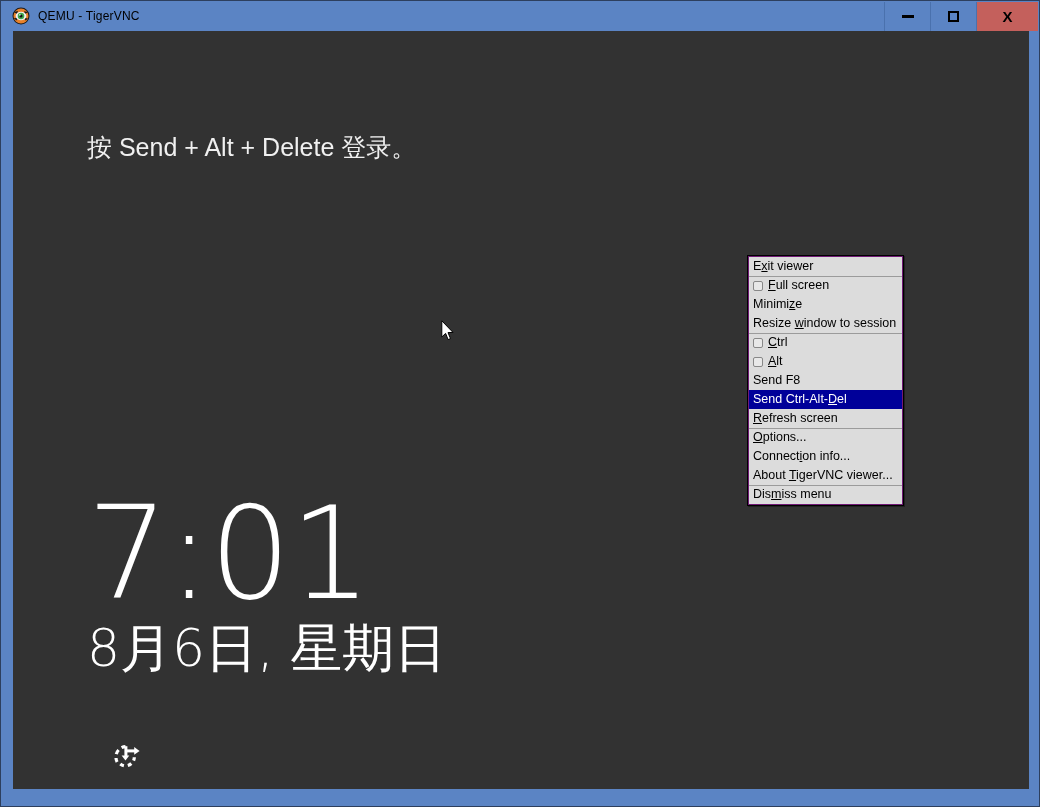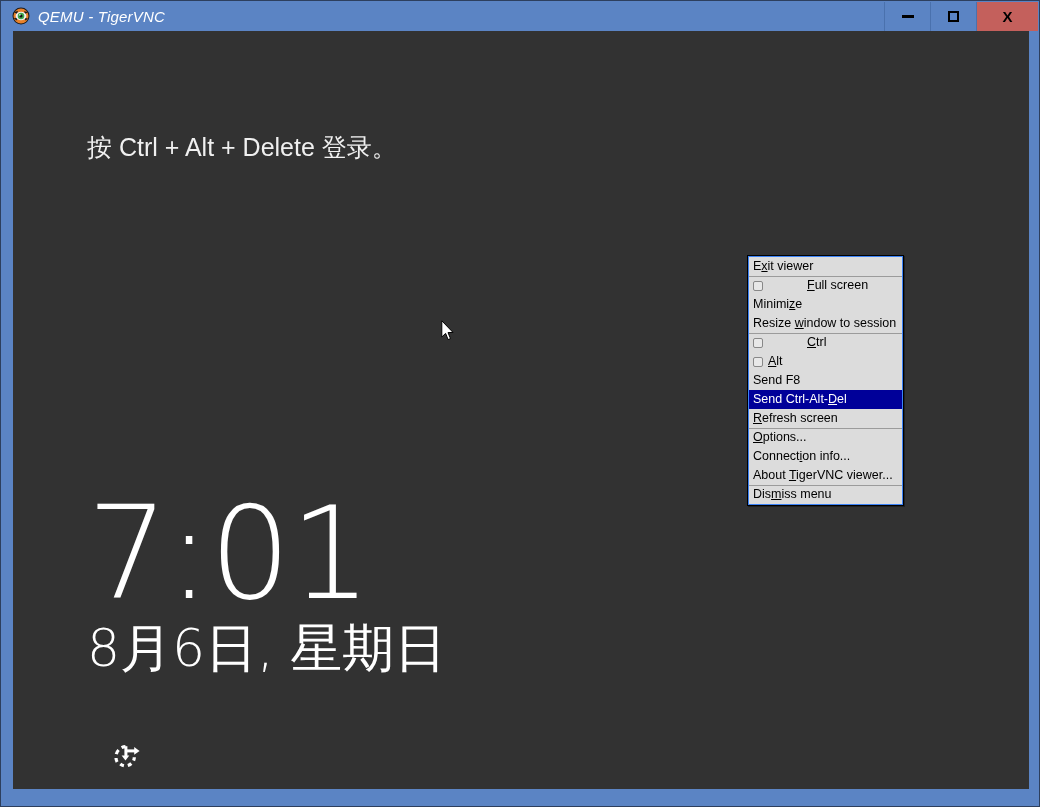--- a/index.html
+++ b/index.html
@@ -37,26 +37,25 @@
   }
   #app-icon {
     width: 18px;
     height: 18px;
     margin-left: 11px;
     margin-right: 8px;
     flex: 0 0 auto;
     position: relative;
   }
   #title-text {
-    font-size: 15px;
-    color: #ffffff;
+    font-size: 12px;
+    color: #000000;
     letter-spacing: 0.2px;
     white-space: nowrap;
     flex: 1 1 auto;
-    font-style: italic;
   }
   .win-btn {
     width: 46px;
     height: 29px;
     margin: 0;
     border: none;
     background: #5b84c4;
     display: flex;
     align-items: center;
     justify-content: center;
@@ -149,21 +148,21 @@
     height: 22px;
     pointer-events: none;
   }
 
   
   #viewer-menu {
     position: absolute;
     left: 746px;
     top: 254px;
     width: 157px;
-    background: #3b82f6;
+    background: #701a75;
     border: 1px solid #000000;
     box-shadow: 1px 1px 0 rgba(0,0,0,0.35);
     box-sizing: border-box;
     padding: 1px;
     font-size: 12.5px;
     color: #000000;
   }
   .menu-item {
     position: relative;
     height: 19px;
@@ -174,21 +173,20 @@
     cursor: default;
     background: #dcdcdc;
     display: flex;
     align-items: center;
     box-sizing: border-box;
     border-top: 1px solid transparent;
     border-bottom: 1px solid transparent;
   }
   .menu-item.group-start {
     border-top: 1px solid #9b9b9b;
-    gap: 39px;
   }
   .menu-item.selected {
     background: #000099;
     color: #ffffff;
     border-top-color: #000099;
     border-bottom-color: #000099;
   }
   .menu-check {
     width: 10px;
     height: 10px;
@@ -230,21 +228,21 @@
     <div class="win-btn" id="maximize-button">
       <span class="glyph-max"></span>
     </div>
     <div class="win-btn" id="close-button">
       <span class="glyph-close">X</span>
     </div>
   </div>
 
   <div id="vnc-desktop">
 
-    <div id="lock-prompt">按 Ctrl + Alt + Delete 登录。</div>
+    <div id="lock-prompt">按 Send + Alt + Delete 登录。</div>
 
     <div id="clock-block">
       <div id="clock-time">7:01</div>
       <div id="clock-date">8月6日, 星期日</div>
     </div>
 
     <div id="ease-of-access-icon">
       <svg width="30" height="30" viewBox="0 0 30 30">
         <g stroke="#ffffff" stroke-width="3.2" fill="none" stroke-linecap="butt">
           <path d="M6.1 20.9 A 9 9 0 0 1 5.0 17.0"></path>

